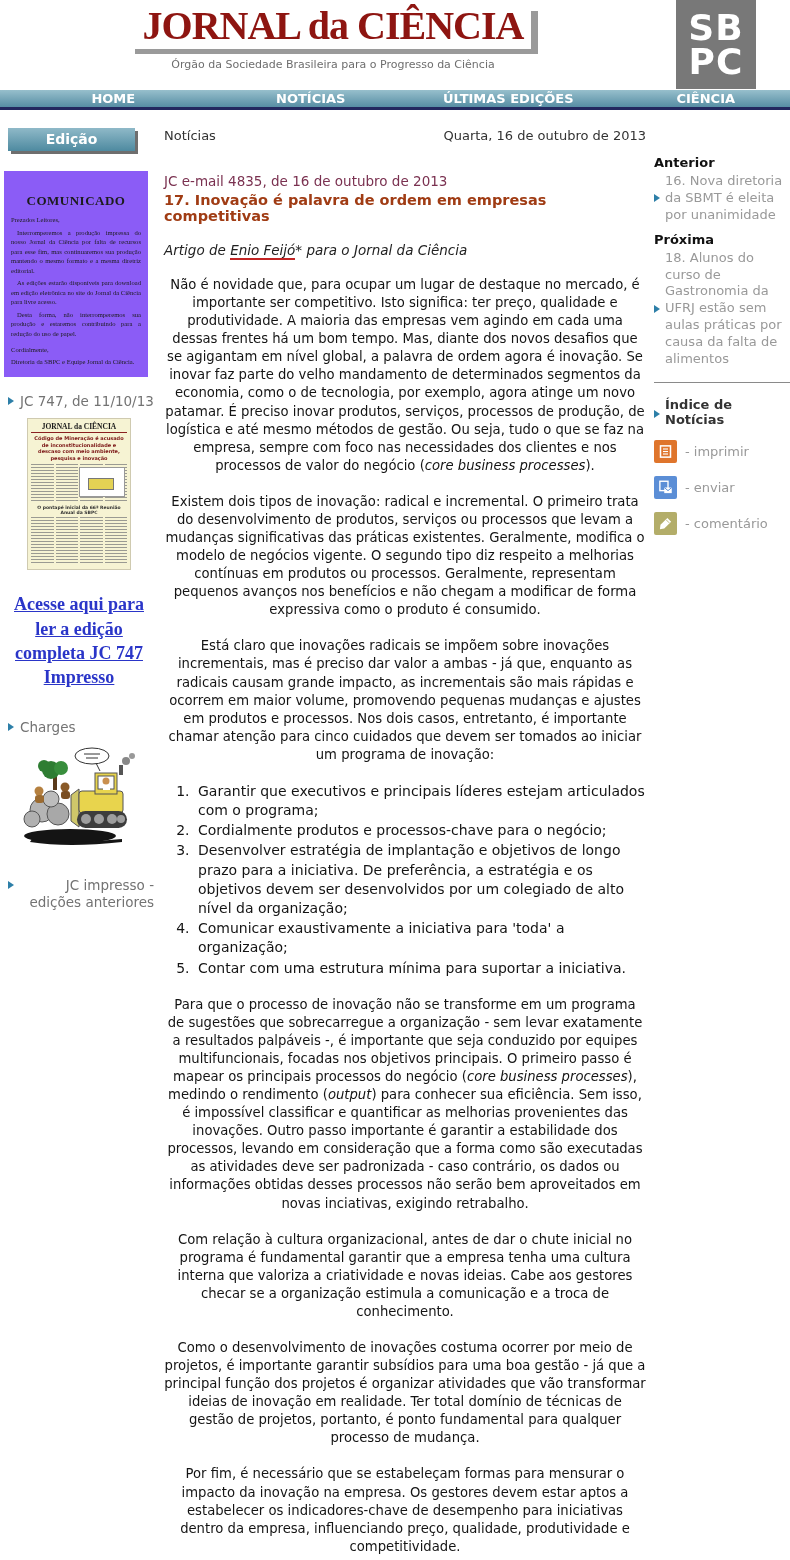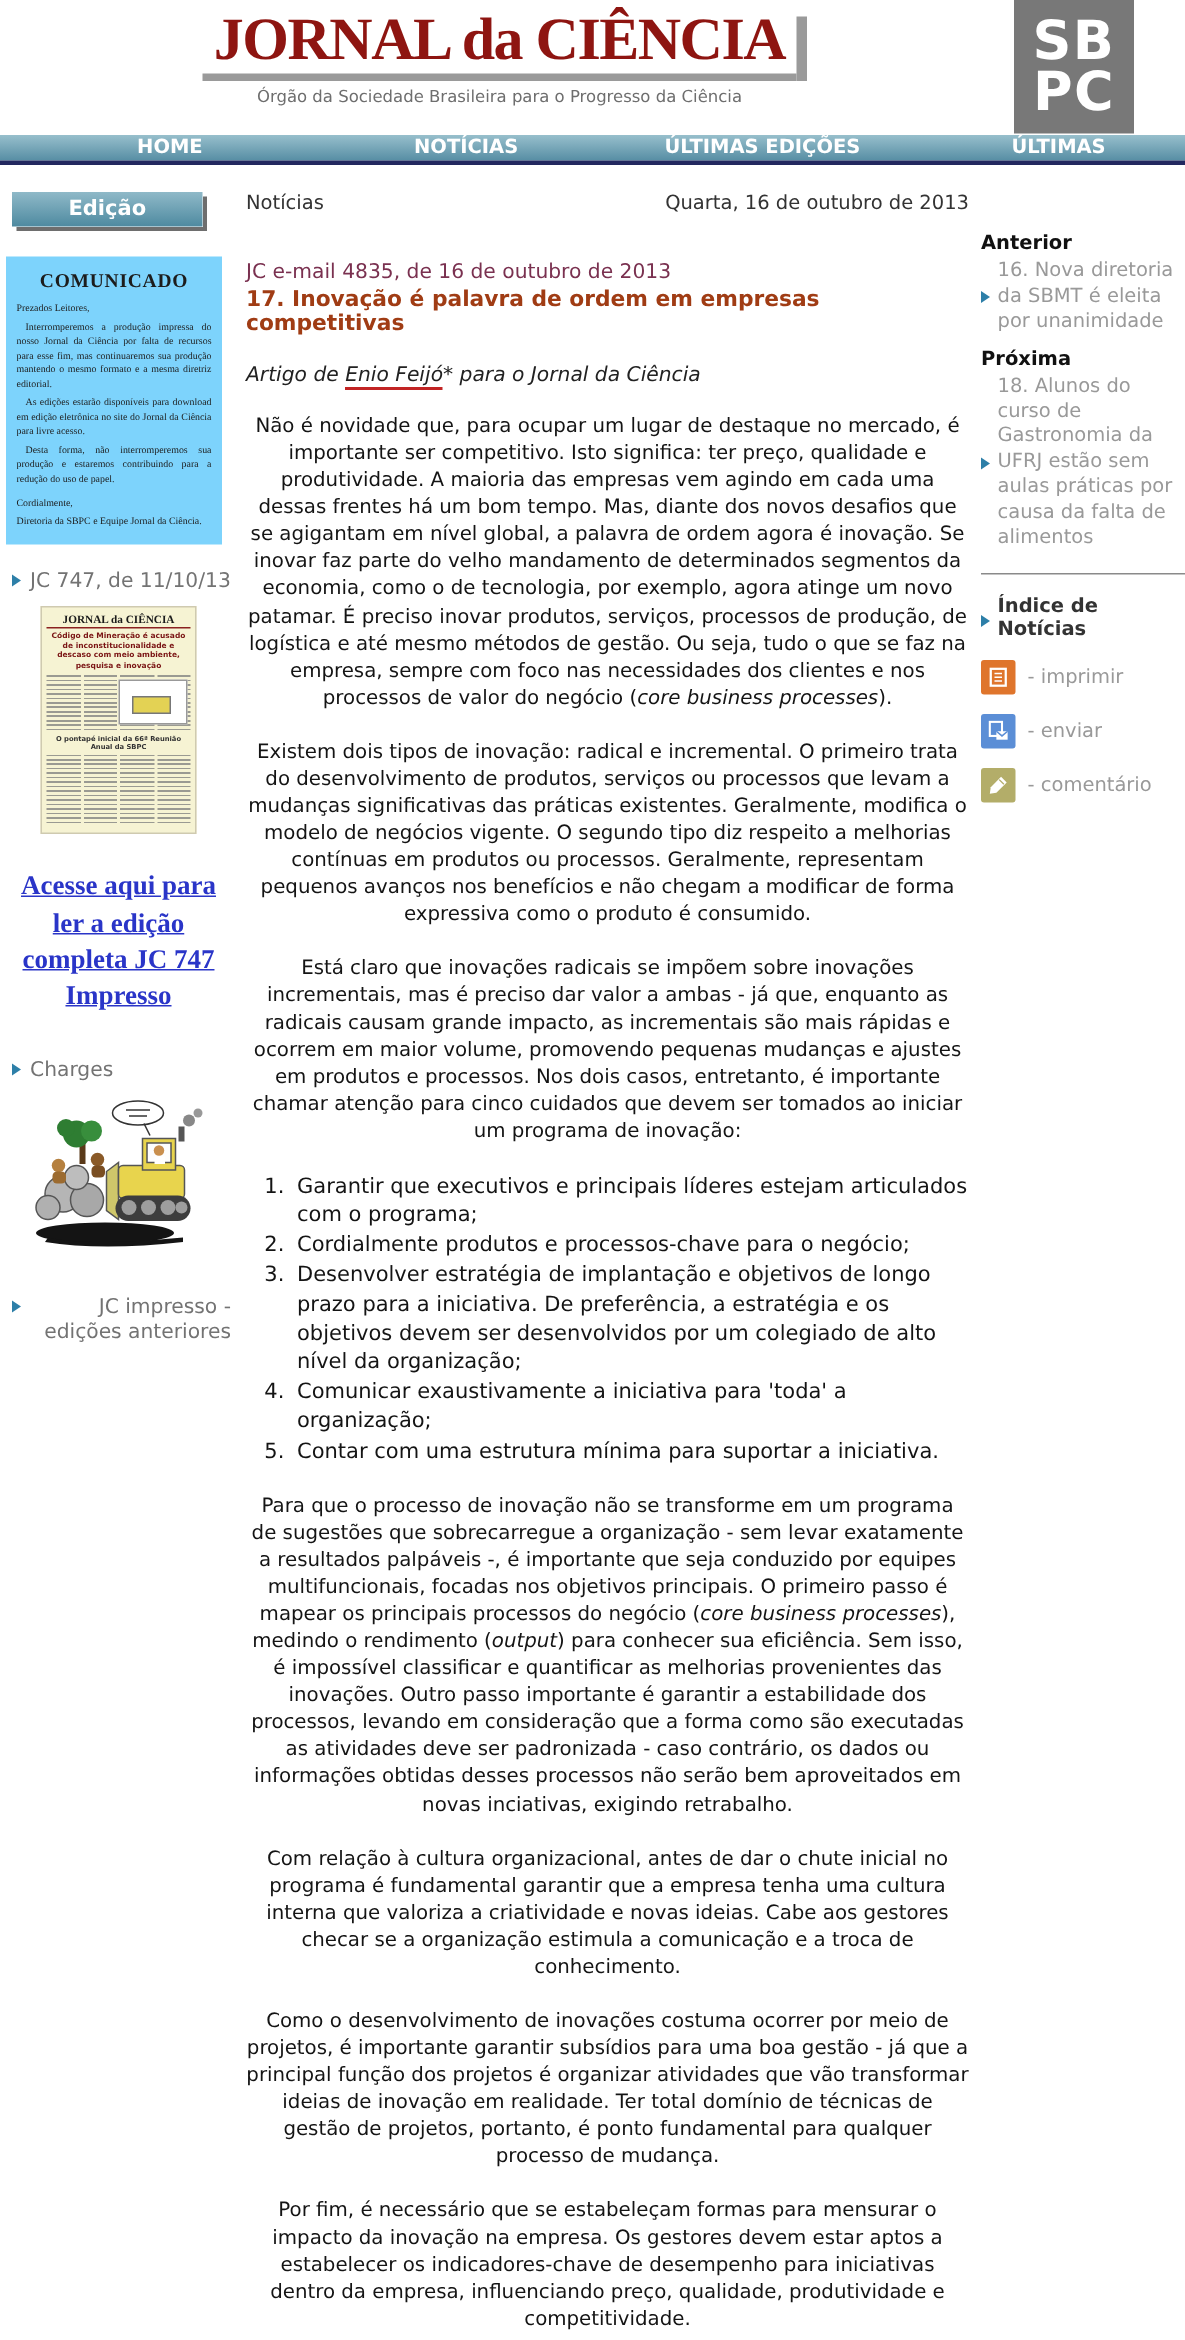--- a/index.html
+++ b/index.html
@@ -27,21 +27,21 @@
   
   .cols { display:flex; align-items:flex-start; padding-top:18px; }
   .col-left  { width:158px; flex-shrink:0; }
   .col-main  { width:482px; flex-shrink:0; margin-left:6px; }
   .col-right { width:138px; flex-shrink:0; margin-left:8px; }
 
   
   .btn-edicao { margin-left:8px; width:127px; height:23px; background:linear-gradient(#8fb9c8,#4e8aa0);
                 color:#fff; font-weight:bold; font-size:14px; text-align:center; line-height:23px;
                 box-shadow:3px 3px 0 #6e6e6e; cursor:pointer; }
-  .comunicado { margin:20px 10px 0 4px; background:#7dd3fc; padding:8px 7px 10px;
+  .comunicado { margin:20px 10px 0 4px; background:#8b5cf6; padding:22px 7px 10px;
                 font-family:"Liberation Serif", serif; color:#1c1c1c; }
   .comunicado h3 { font-size:13px; letter-spacing:.5px; text-align:center; margin-bottom:6px; font-weight:bold; }
   .comunicado p { font-size:6.6px; line-height:1.45; text-align:justify; margin-top:3px; }
   .comunicado p.ind { text-indent:6px; }
   .side-link { display:flex; align-items:flex-start; margin:16px 4px 0 8px; font-size:13.5px; color:#737373;
                cursor:pointer; line-height:1.3; }
   .side-link .txt { margin-left:6px; }
   .arrow { width:0; height:0; border-left:6px solid #2d7fa8; border-top:4px solid transparent;
            border-bottom:4px solid transparent; flex-shrink:0; margin-top:4px; }
   .thumb { width:104px; height:152px; background:#f6f3d3; border:1px solid #cfcab0; margin:8px auto 0;
@@ -114,21 +114,21 @@
     <div class="sbpc">
       <span>SB</span>
       <span>PC</span>
     </div>
   </div>
 
   <div class="nav">
     <div class="nav-item">HOME</div>
     <div class="nav-item">NOTÍCIAS</div>
     <div class="nav-item">ÚLTIMAS EDIÇÕES</div>
-    <div class="nav-item">ÚLTIMAS</div>
+    <div class="nav-item">CIÊNCIA</div>
   </div>
 
   <div class="cols">
 
     <div class="col-left">
       <div class="btn-edicao">Edição impressa</div>
 
       <div class="comunicado">
         <h3>COMUNICADO</h3>
         <p>Prezados Leitores,</p>

